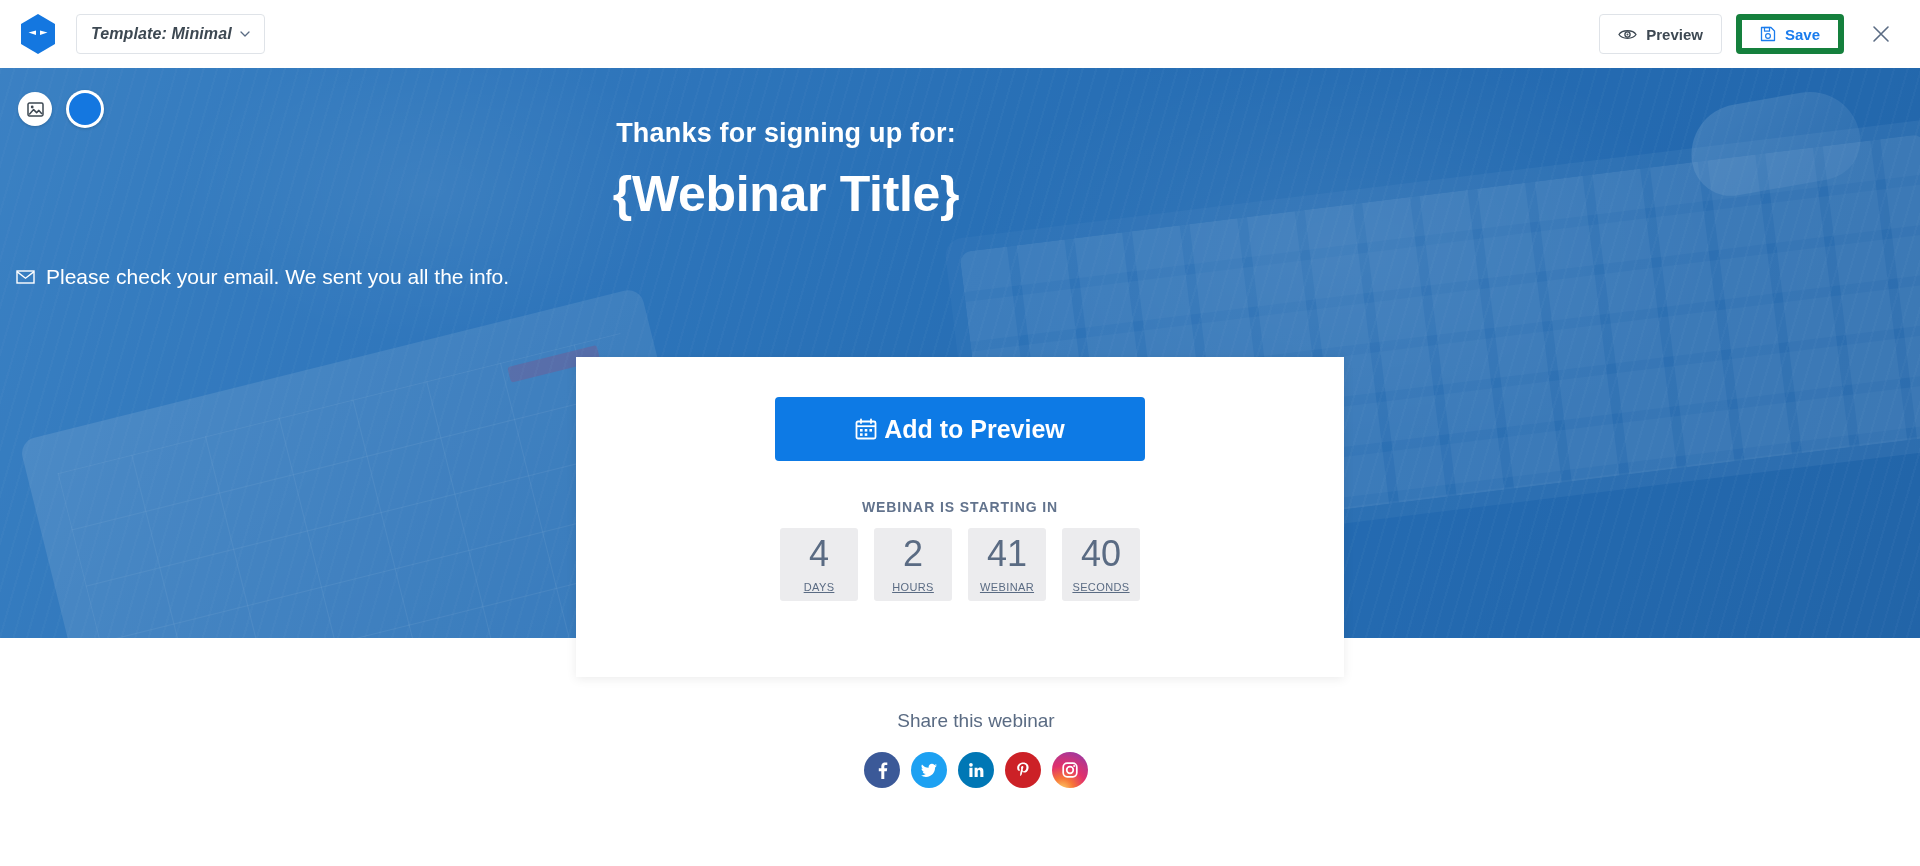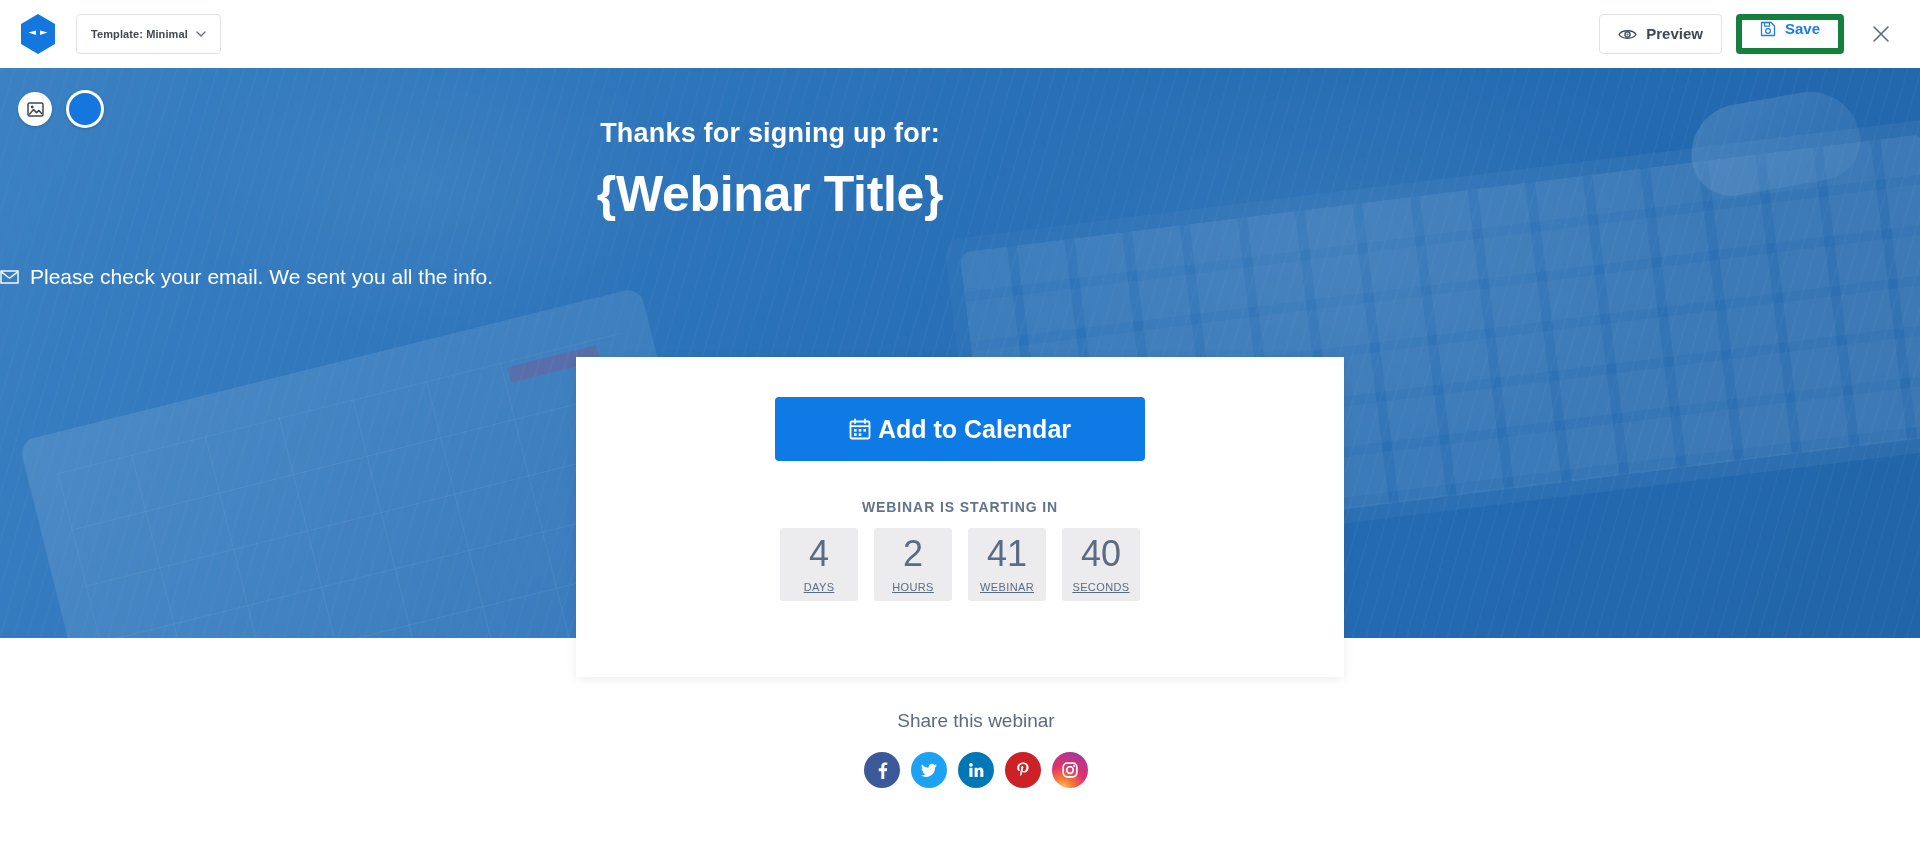--- a/index.html
+++ b/index.html
@@ -25,34 +25,35 @@
     height: 40px;
     border: 1px solid #dfe3e8;
     border-radius: 4px;
     background: #fff;
     display: flex; align-items: center;
     padding: 0 14px;
     gap: 8px;
     cursor: pointer;
   }
   .template-select .ts-label {
-    font-size: 11px; color: #3d4852; font-weight: 600;
+    font-size: 16px; color: #3d4852; font-weight: 600;
     letter-spacing: .1px;
+    font-style: italic;
   }
   .chev { width: 10px; height: 10px; display: block; }
 
   .topbar-right {
     margin-left: auto;
     display: flex; align-items: center;
     gap: 14px;
     padding-right: 22px;
   }
   .btn {
-    height: 40px; display: flex; align-items: flex-end; gap: 9px;
-    padding: 11px 18px; border-radius: 4px; cursor: pointer;
+    height: 40px; display: flex; align-items: center; gap: 9px;
+    padding: 2px 18px; border-radius: 4px; cursor: pointer;
     font-size: 15px; font-weight: 600;
     background: #fff;
   }
   .btn-preview { border: 1px solid #dfe3e8; color: #3d4852; }
   .btn-save { border: 6px solid #15803d; color: #1a7ced; }
   .close-x {
     width: 34px; height: 34px; display: flex;
     align-items: center; justify-content: center; cursor: pointer;
     margin-left: 6px;
   }
@@ -146,21 +147,21 @@
     background: #fff; padding: 3px; cursor: pointer;
     box-shadow: 0 1px 3px rgba(0,0,0,.18);
   }
   .color-circle i {
     display: block; width: 100%; height: 100%;
     border-radius: 50%; background: #1477e0;
   }
 
   
   .hero-text {
-    position: absolute; top: 0; left: 0; width: 1540px;
+    position: absolute; top: 0; left: 16px; width: 1540px;
     text-align: center; z-index: 10;
     color: #fff;
   }
   .kicker {
     margin-top: 50px;
     font-size: 27px; font-weight: 700; letter-spacing: .2px;
   }
   .big-title {
     margin-top: 16px;
     font-size: 50px; font-weight: 700; letter-spacing: -.3px;
@@ -329,21 +330,21 @@
     <svg width="22" height="22" viewBox="0 0 22 22">
       <rect x="1.5" y="3.5" width="19" height="17" rx="1.5" fill="none" stroke="#ffffff" stroke-width="1.8"></rect>
       <path d="M1.5 8.2 H20.5" stroke="#ffffff" stroke-width="1.8"></path>
       <path d="M6 1.5 V5 M16 1.5 V5" stroke="#ffffff" stroke-width="1.8" stroke-linecap="round"></path>
       <rect x="5" y="11" width="2.6" height="2.6" fill="#ffffff"></rect>
       <rect x="9.7" y="11" width="2.6" height="2.6" fill="#ffffff"></rect>
       <rect x="14.4" y="11" width="2.6" height="2.6" fill="#ffffff"></rect>
       <rect x="5" y="15.3" width="2.6" height="2.6" fill="#ffffff"></rect>
       <rect x="9.7" y="15.3" width="2.6" height="2.6" fill="#ffffff"></rect>
     </svg>
-    <span>Add to Calendar</span>
+    <span>Add to Preview</span>
   </button>
 
   <div class="starting-label">WEBINAR IS STARTING IN</div>
 
   <div class="countdown">
     <div class="cd-box">
       <div class="cd-num">4</div>
       <div class="cd-lbl">DAYS</div>
     </div>
     <div class="cd-box">

